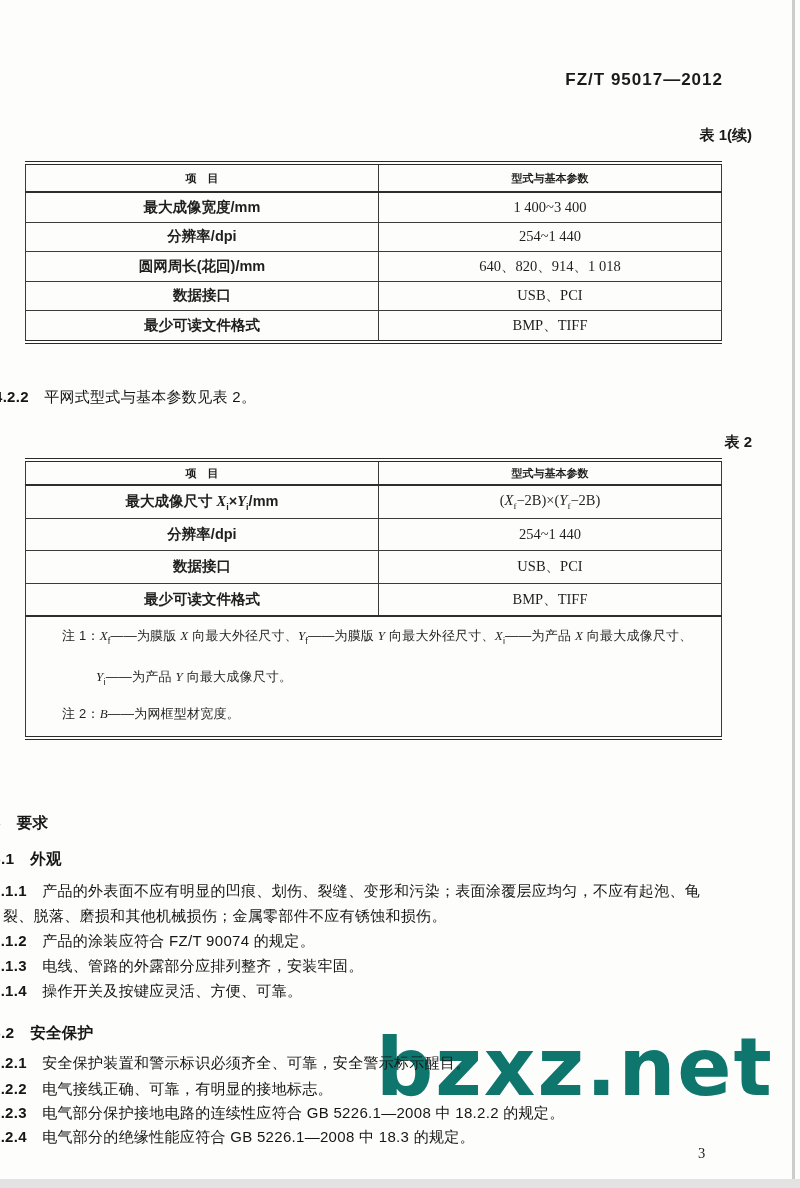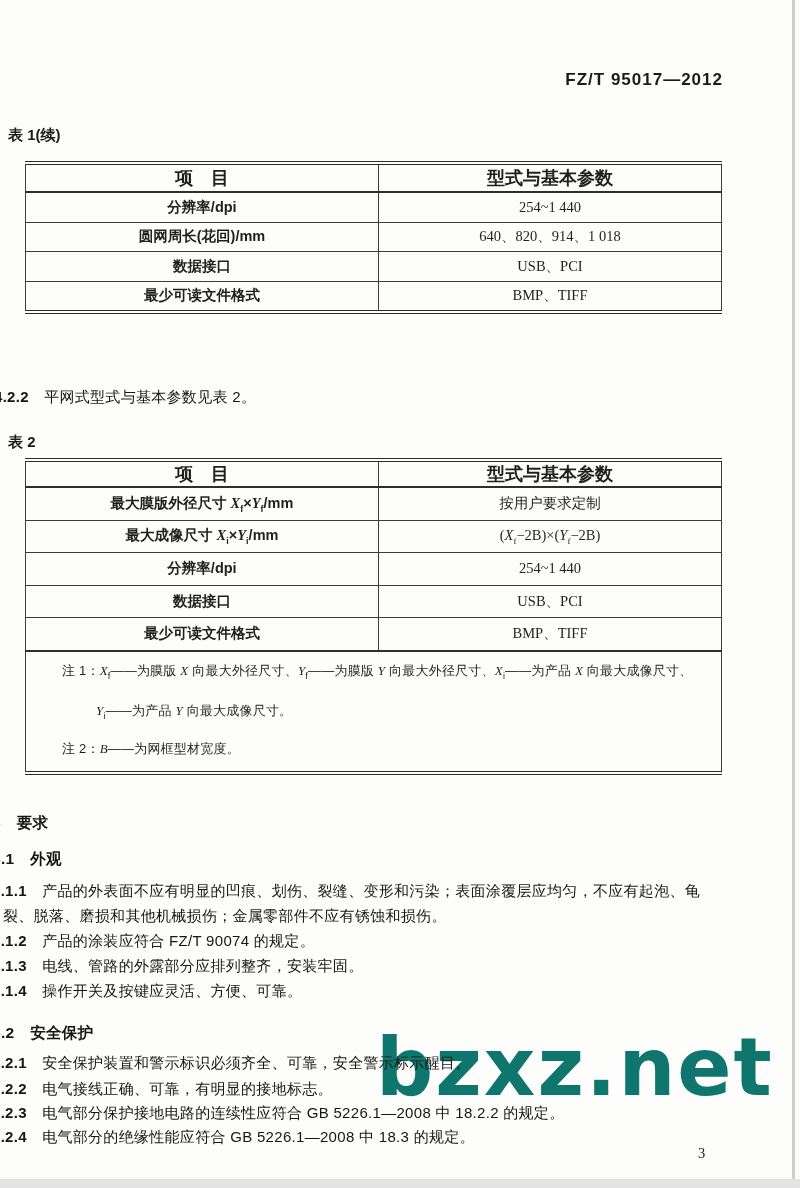--- a/index.html
+++ b/index.html
@@ -9,35 +9,35 @@
     font-family:"Liberation Sans", sans-serif;
   }
   
   .std-code{
     position:absolute;top:70px;right:77px;
     font-size:17px;font-weight:bold;letter-spacing:1px;
     z-index:2;white-space:nowrap;
   }
   
   .tbl-title{
-    position:absolute;left:8px;width:736px;text-align:left;
+    position:absolute;left:16px;width:736px;text-align:right;
     font-size:15px;font-weight:bold;z-index:2;
   }
   
   table.tbl{
     position:absolute;left:25px;width:697px;
     border-collapse:collapse;table-layout:fixed;z-index:2;
     background:transparent;
   }
   table.tbl{border:1.5px solid #2e2e2e;border-top:4px double #2b2b2b;border-bottom:4px double #2b2b2b;}
   table.tbl td{
     border:1.5px solid #3c3c3c;text-align:center;vertical-align:middle;
     padding:0 4px;font-size:14.5px;color:#1f1f1f;
   }
-  table.tbl tr.hd td{font-weight:bold;font-size:18px;border-bottom:2px solid #2e2e2e;}
+  table.tbl tr.hd td{font-weight:bold;font-size:11px;border-bottom:2px solid #2e2e2e;}
   table.tbl td.lab{font-weight:600;}
   table.tbl td.val{font-family:"Liberation Serif", serif;font-size:14.5px;}
   table.tbl i{font-family:"Liberation Serif", serif;font-style:italic;}
   table.tbl sub{font-size:9px;}
   table.t1 tr.hd td{height:26px;}
   table.t1 tr.dr td{height:28.5px;}
   table.t2 tr.hd td{height:22px;}
   table.t2 tr.dr td{height:31.5px;}
   
   td.notes-cell{
@@ -100,20 +100,24 @@
   <colgroup>
       <col style="width:353px">
       <col>
     </colgroup>
   <tbody>
     <tr class="hd">
       <td>项　目</td>
       <td>型式与基本参数</td>
     </tr>
     <tr class="dr">
+      <td class="lab">最大成像宽度/mm</td>
+      <td class="val">1 400~3 400</td>
+    </tr>
+    <tr class="dr">
       <td class="lab">分辨率/dpi</td>
       <td class="val">254~1 440</td>
     </tr>
     <tr class="dr">
       <td class="lab">圆网周长(花回)/mm</td>
       <td class="val">640、820、914、1 018</td>
     </tr>
     <tr class="dr">
       <td class="lab">数据接口</td>
       <td class="val">USB、PCI</td>
@@ -131,24 +135,20 @@
 
 <table class="tbl t2" style="top:458px">
   <colgroup>
       <col style="width:353px">
       <col>
     </colgroup>
   <tbody>
     <tr class="hd">
       <td>项　目</td>
       <td>型式与基本参数</td>
-    </tr>
-    <tr class="dr">
-      <td class="lab">最大膜版外径尺寸 <i>X</i><sub>f</sub>×<i>Y</i><sub>f</sub>/mm</td>
-      <td class="val">按用户要求定制</td>
     </tr>
     <tr class="dr">
       <td class="lab">最大成像尺寸 <i>X</i><sub>i</sub>×<i>Y</i><sub>i</sub>/mm</td>
       <td class="val">(<i>X</i><sub>f</sub>−2B)×(<i>Y</i><sub>f</sub>−2B)</td>
     </tr>
     <tr class="dr">
       <td class="lab">分辨率/dpi</td>
       <td class="val">254~1 440</td>
     </tr>
     <tr class="dr">

